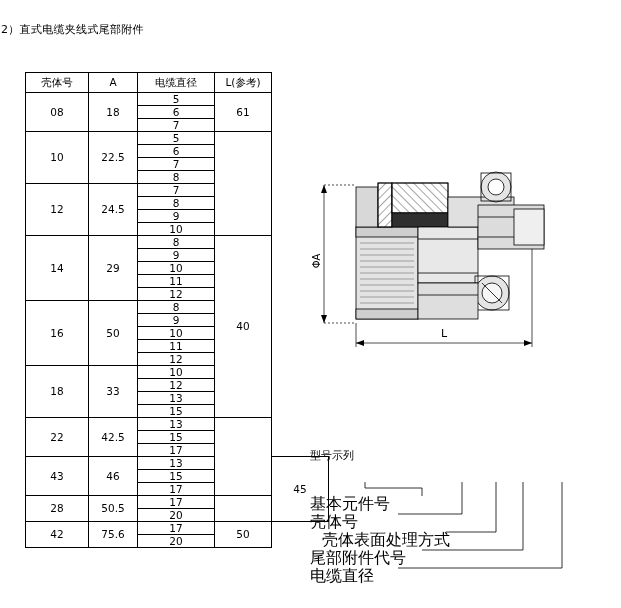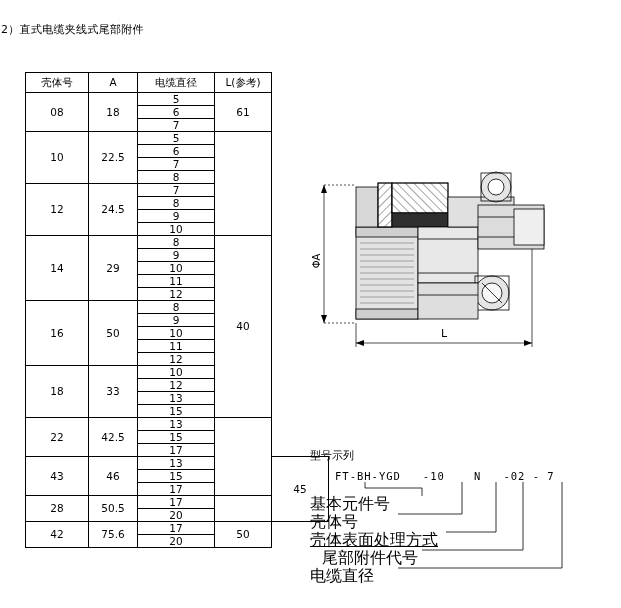--- a/index.html
+++ b/index.html
@@ -39,22 +39,22 @@
   .legend{position:absolute;left:310px;top:448px;width:300px;height:150px;}
   .legend-title{position:absolute;left:0;top:0;font-size:11px;}
   .code{
     position:absolute;left:25px;top:22px;
     font-family:"DejaVu Sans Mono","Liberation Mono",monospace;
     font-size:10.5px;letter-spacing:1px;white-space:pre;
   }
   .lbl{position:absolute;font-size:16px;white-space:nowrap;}
   .l1{left:0;top:46px;}
   .l2{left:0;top:64px;}
-  .l3{left:0;top:82px;text-decoration:underline;}
-  .l4{left:12px;top:100px;}
+  .l3{left:12px;top:82px;}
+  .l4{left:0;top:100px;}
   .l5{left:0;top:118px;}
   svg{display:block;}
 </style>
 </head>
 <body>
 
 <div class="heading">2）直式电缆夹线式尾部附件</div>
 
 <div class="tbl-wrap">
   <table class="spec">
@@ -280,21 +280,20 @@
       <polygon points="222,178 214,175 214,181" fill="#000" stroke="none"></polygon>
       <line x1="46" y1="158" x2="46" y2="182"></line>
       <line x1="222" y1="84" x2="222" y2="182"></line>
     </g>
     <text x="134" y="172" font-size="11" text-anchor="middle">L</text>
   </svg>
 </div>
 
 <div class="legend">
   <div class="legend-title">型号示列</div>
-  <div class="code">FT-BH-YGD   -10    N   -02 - 7</div>
 
   <svg width="300" height="150" style="position:absolute;left:0;top:0;pointer-events:none;">
     <g stroke="#000" stroke-width="0.8" fill="none">
 
       <path d="M112 48 L112 40 L55 40 L55 34"></path>
 
       <path d="M88 66 L152 66 L152 34"></path>
 
       <path d="M136 84 L186 84 L186 34"></path>
 

